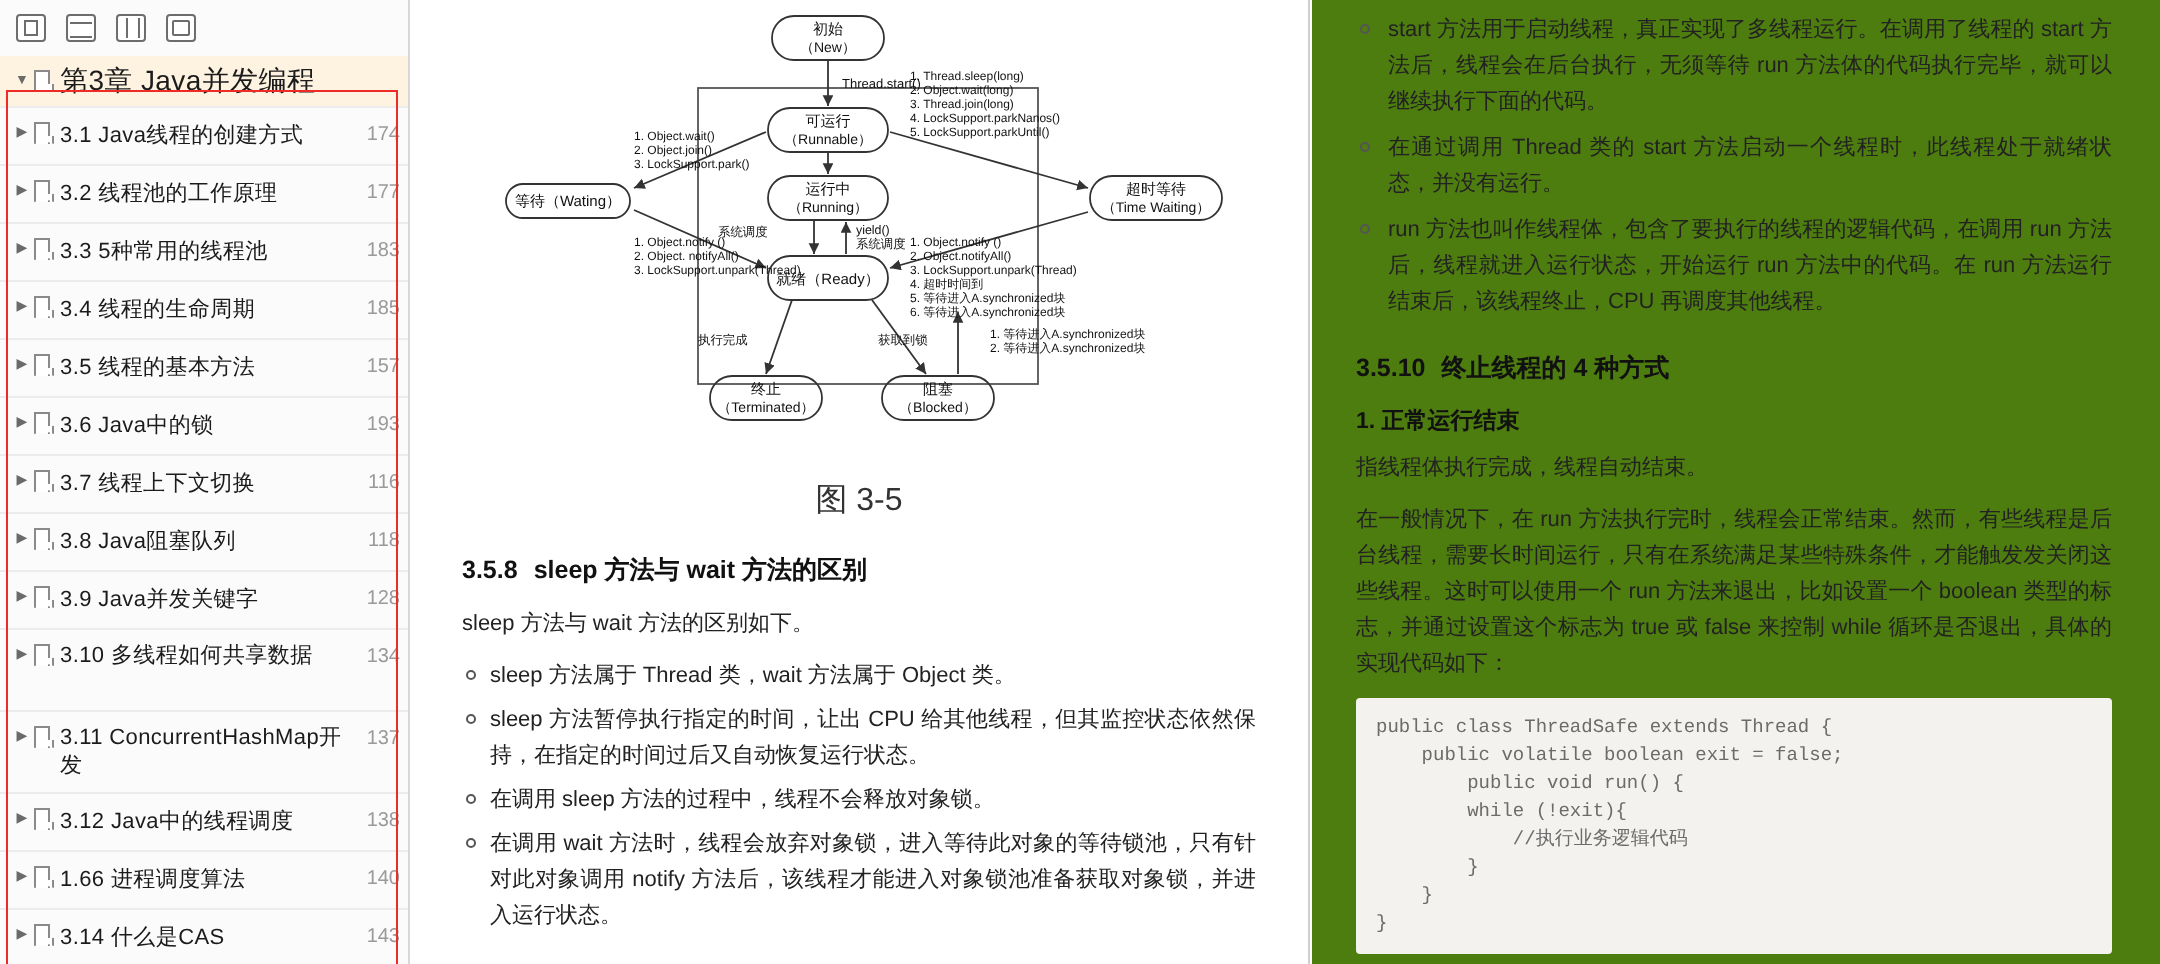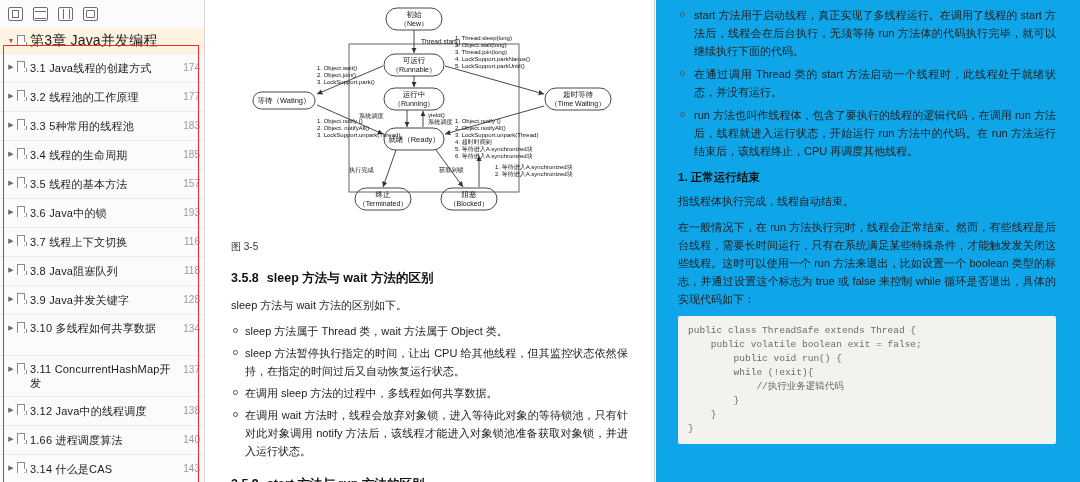--- a/index.html
+++ b/index.html
@@ -86,21 +86,21 @@
   #page1{
     position:absolute;left:205px;top:0;width:450px;height:482px;
     background:#ffffff;border-right:1px solid #cfcfcf;
     box-sizing:border-box;padding:6px 26px 16px 26px;
     overflow:hidden;
   }
   #diagram{
     position:relative;width:400px;height:232px;margin:0 auto;
   }
   .dcap{
-    text-align:left;font-size:10px;color:#333;margin-top:2px;
+    text-align:center;font-size:16px;color:#333;margin-top:2px;
   }
   .sec-h{
     font-size:12.5px;font-weight:bold;color:#111;margin:16px 0 9px 0;
   }
   .sec-h .num{margin-right:8px;}
   .p{
     font-size:11px;line-height:18px;color:#222;margin:0 0 8px 0;text-align:justify;
   }
   ul.bul{margin:0;padding:0;list-style:none;}
   ul.bul li{
@@ -108,21 +108,21 @@
     color:#222;margin-bottom:4px;text-align:justify;
   }
   ul.bul li::before{
     content:"";position:absolute;left:2px;top:6px;width:5px;height:5px;
     border:1px solid #555;border-radius:50%;box-sizing:border-box;
   }
 
   
   #page2{
     position:absolute;left:656px;top:0;width:424px;height:482px;
-    background:#0ea5e9;box-sizing:border-box;padding:6px 24px 0 22px;overflow:hidden;
+    background:#4d7c0f;box-sizing:border-box;padding:6px 24px 0 22px;overflow:hidden;
   }
   .ol{margin:0 0 10px 0;padding:0;list-style:none;}
   .ol li{
     position:relative;padding-left:16px;font-size:11px;line-height:18px;
     color:#222;margin-bottom:5px;text-align:justify;
   }
   .ol li::before{
     content:"";position:absolute;left:2px;top:6px;width:5px;height:5px;
     border:1px solid #555;border-radius:50%;box-sizing:border-box;
   }
@@ -340,37 +340,40 @@
   </div>
   <div class="dcap">图 3-5</div>
 
   <div class="sec-h">
     <span class="num">3.5.8</span><span>sleep 方法与 wait 方法的区别</span>
   </div>
   <p class="p">sleep 方法与 wait 方法的区别如下。</p>
   <ul class="bul">
     <li>sleep 方法属于 Thread 类，wait 方法属于 Object 类。</li>
     <li>sleep 方法暂停执行指定的时间，让出 CPU 给其他线程，但其监控状态依然保持，在指定的时间过后又自动恢复运行状态。</li>
-    <li>在调用 sleep 方法的过程中，多线程如何共享数据。</li>
+    <li>在调用 sleep 方法的过程中，线程不会释放对象锁。</li>
     <li>在调用 wait 方法时，线程会放弃对象锁，进入等待此对象的等待锁池，只有针对此对象调用 notify 方法后，该线程才能进入对象锁池准备获取对象锁，并进入运行状态。</li>
   </ul>
 
   <div class="sec-h">
     <span class="num">3.5.9</span><span>start 方法与 run 方法的区别</span>
   </div>
 
 </div>
 
 <div id="page2">
   <ul class="ol">
     <li>start 方法用于启动线程，真正实现了多线程运行。在调用了线程的 start 方法后，线程会在后台执行，无须等待 run 方法体的代码执行完毕，就可以继续执行下面的代码。</li>
     <li>在通过调用 Thread 类的 start 方法启动一个线程时，此线程处于就绪状态，并没有运行。</li>
     <li>run 方法也叫作线程体，包含了要执行的线程的逻辑代码，在调用 run 方法后，线程就进入运行状态，开始运行 run 方法中的代码。在 run 方法运行结束后，该线程终止，CPU 再调度其他线程。</li>
   </ul>
 
+  <div class="sec-h">
+    <span class="num">3.5.10</span><span>终止线程的 4 种方式</span>
+  </div>
 
   <div class="numhead">1. 正常运行结束</div>
   <p class="p">指线程体执行完成，线程自动结束。</p>
 
   <p class="p">在一般情况下，在 run 方法执行完时，线程会正常结束。然而，有些线程是后台线程，需要长时间运行，只有在系统满足某些特殊条件，才能触发发关闭这些线程。这时可以使用一个 run 方法来退出，比如设置一个 boolean 类型的标志，并通过设置这个标志为 true 或 false 来控制 while 循环是否退出，具体的实现代码如下：</p>
 
   <pre class="code">public class ThreadSafe extends Thread {
     public volatile boolean exit = false;
         public void run() {
         while (!exit){

